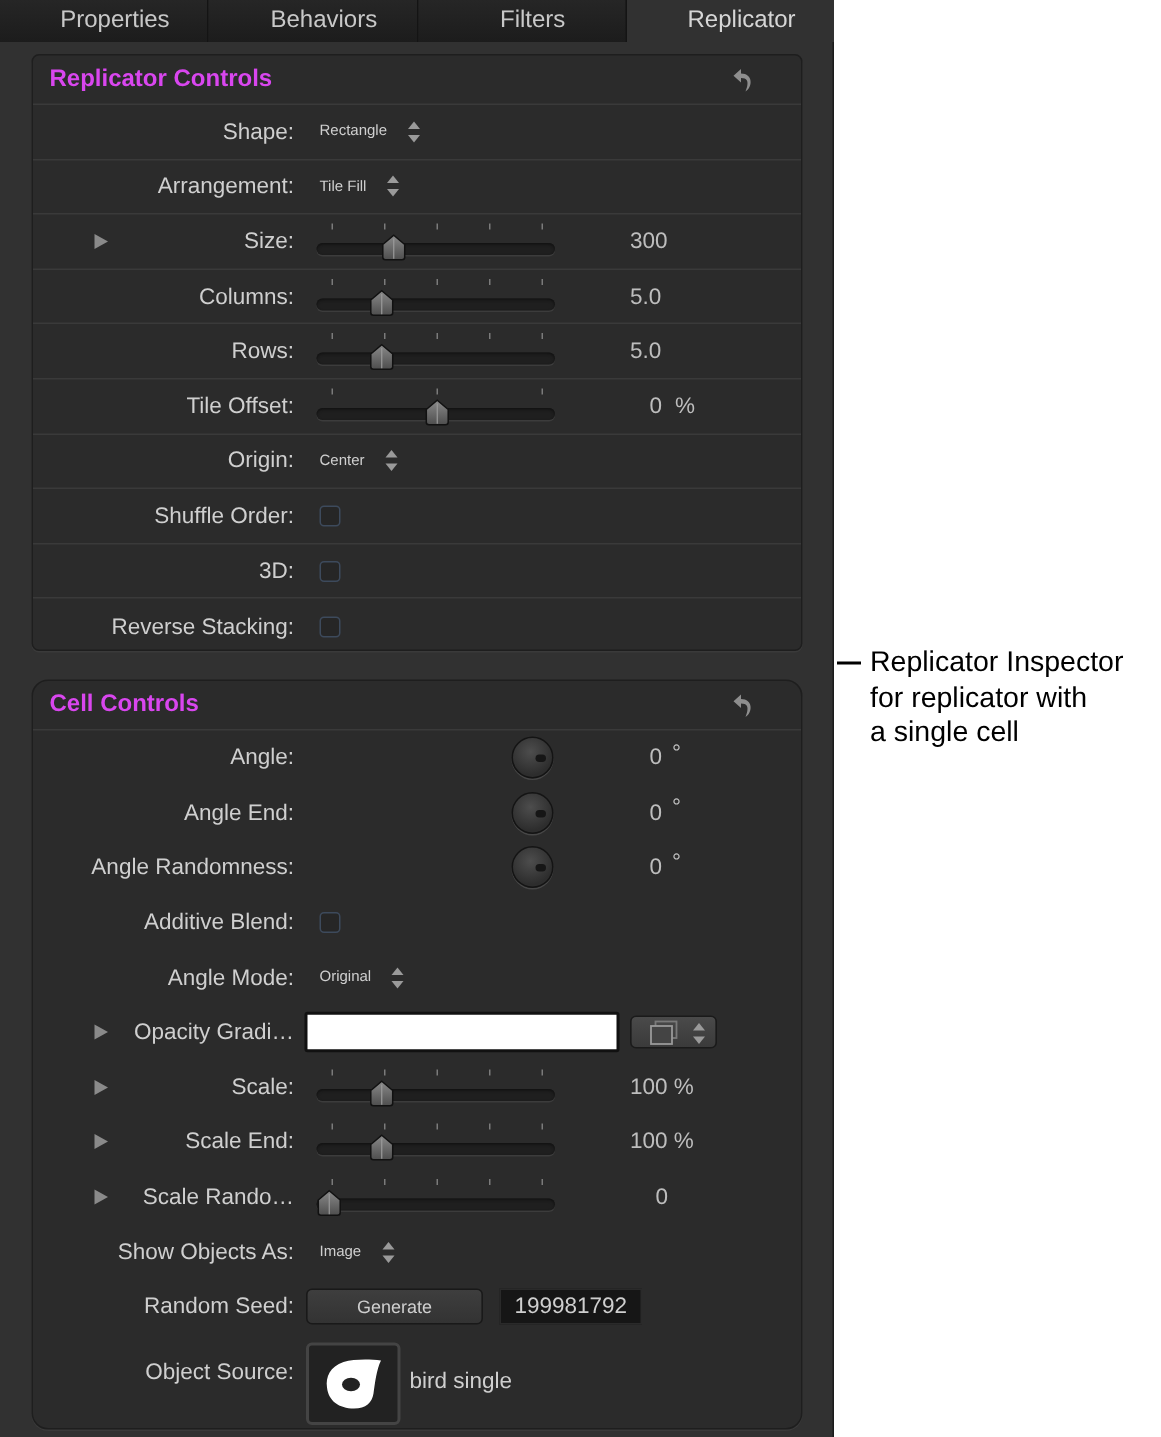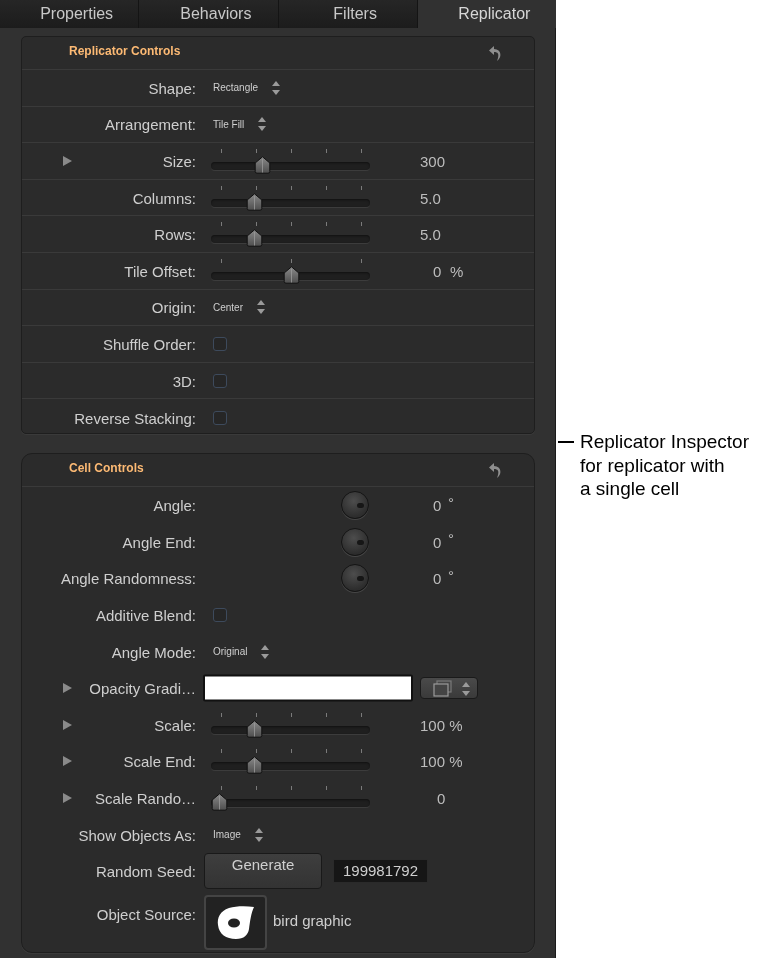--- a/index.html
+++ b/index.html
@@ -32,21 +32,21 @@
     border: 1px solid #1e1e1e;
     border-radius: 5px;
     box-shadow: 0 1px 0 #3a3a3a;
   }
   .group-header {
     height: 33px; position: relative;
     border-bottom: 1px solid #3a3a3a;
   }
   .group-title {
     position: absolute; left: 11px; top: 7px;
-    color: #fdba74; font-size: 12px; font-weight: bold; margin-left: 36px;
+    color: #d946ef; font-size: 16px; font-weight: bold;
   }
   .reset-icon {
     position: absolute; right: 30px; top: 7px; width: 16px; height: 18px;
     cursor: pointer;
   }
   .row {
     position: relative; height: 36.6px;
   }
   .g1 .row { border-bottom: 1px solid #3a3a3a; }
   .g1 .row:last-child { border-bottom: none; }
@@ -117,24 +117,24 @@
     position: absolute; left: 398px; top: 50%; transform: translateY(-50%);
     width: 58px; height: 22px; border-radius: 4px;
     background: linear-gradient(#4a4a4a, #3a3a3a);
     border: 1px solid #1a1a1a; cursor: pointer;
   }
   .preset-button .stack-icon { position: absolute; left: 12px; top: 2px; width: 20px; height: 17px; }
   .preset-button .stepper { position: absolute; left: 41px; top: 4px; margin: 0; }
 
   .gen-button {
     position: absolute; left: 182px; top: 50%; transform: translateY(-50%);
-    width: 118px; height: 36px; border-radius: 4px;
+    width: 118px; height: 24px; border-radius: 4px;
     background: linear-gradient(#3e3e3e, #333333);
     border: 1px solid #191919;
-    color: #cfcfcf; font-size: 15px; text-align: center; line-height: 22px; cursor: pointer;
+    color: #cfcfcf; font-size: 12px; text-align: center; line-height: 22px; cursor: pointer;
   }
   .seed-field {
     position: absolute; left: 311px; top: 50%; transform: translateY(-50%);
     width: 95px; height: 24px; background: #161616; border: 1px solid #2a2a2a;
     color: #cfcfcf; font-size: 15px; line-height: 22px; text-align: center;
   }
   .source-well {
     position: absolute; left: 182px; top: 5px; width: 63px; height: 55px;
     border: 2px solid #444; border-radius: 4px; background: #222; cursor: pointer;
   }
@@ -467,21 +467,21 @@
     </div>
 
     <div class="row" style="height:70px;">
       <span class="label" style="top:16px; transform:none;">Object Source:</span>
       <span class="source-well">
         <svg width="40" height="36" viewBox="0 0 40 36">
           <path d="M38 2 C30 1 20 1 13 3 C4 6 1 13 2 20 C3 29 10 34 20 34 C28 34 32 30 33 24 C34 17 35 8 38 2 Z" fill="#ffffff"></path>
           <ellipse cx="18" cy="18" rx="6" ry="4.5" fill="#222"></ellipse>
         </svg>
       </span>
-      <span class="source-name">bird graphic</span>
+      <span class="source-name">bird single</span>
     </div>
   </div>
 </div>
 
 <div class="callout-line"></div>
 <div class="callout">
   <div class="callout-text">
     <div>Replicator Inspector</div>
     <div>for replicator with</div>
     <div>a single cell</div>

